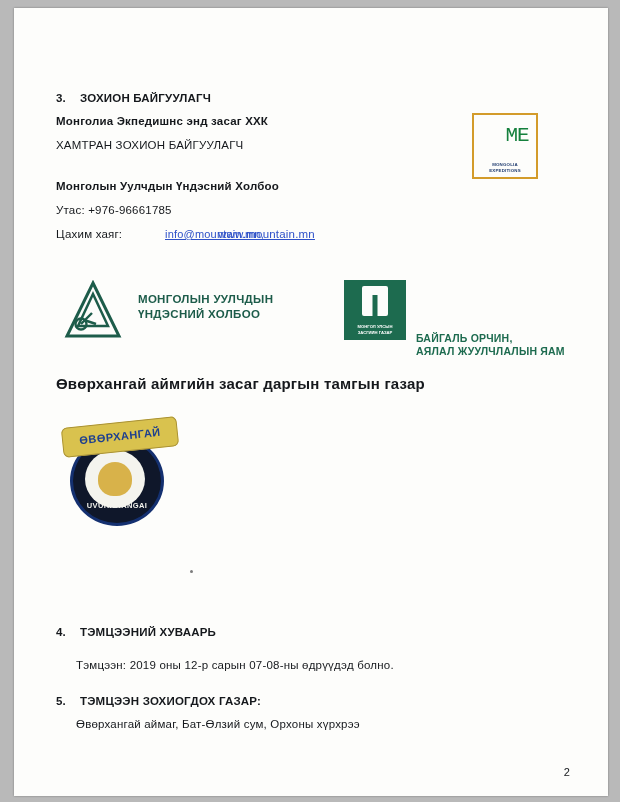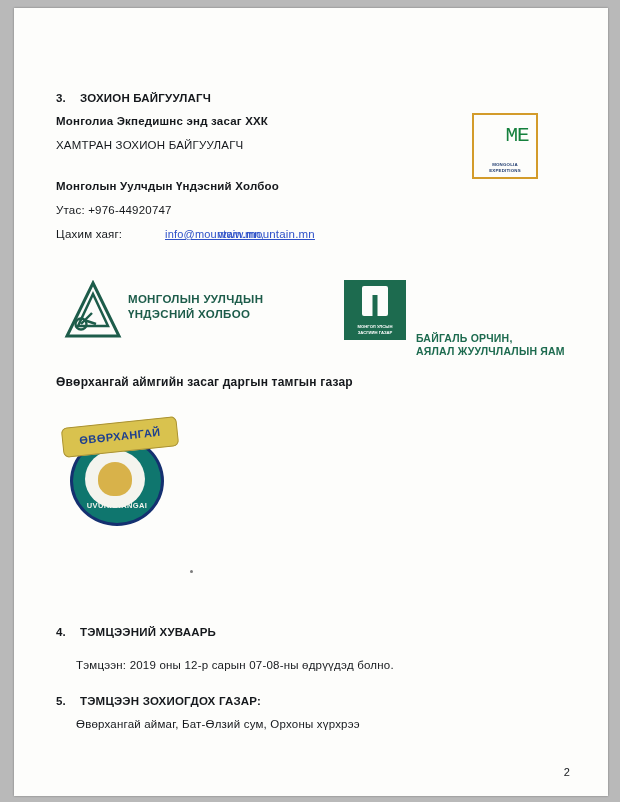--- a/index.html
+++ b/index.html
@@ -95,21 +95,21 @@
     left: 48px; top: 272px;
     width: 245px; height: 62px;
   }
   #logo-mmf .mmf-mark {
     position: absolute;
     left: 0; top: 0;
     width: 62px; height: 60px;
   }
   #logo-mmf .mmf-text {
     position: absolute;
-    left: 66px; top: 12px;
+    left: 76px; top: 12px;
     color: #1d5c4a;
     font-weight: bold;
     font-size: 11.5px;
     line-height: 15px;
     letter-spacing: 0.3px;
   }
 
   
   #logo-ministry {
     position: absolute;
@@ -155,33 +155,33 @@
     font-weight: bold;
     font-size: 10.5px;
     line-height: 13px;
     letter-spacing: 0.2px;
     margin-top: 36px;
   }
 
   
   #uvurkhangai-label {
     left: 42px; top: 367px;
-    font-weight: bold; font-size: 12px;
+    font-weight: bold; font-size: 15px;
   }
   #logo-uvurkhangai {
     position: absolute;
     left: 48px; top: 404px;
     width: 116px; height: 112px;
   }
   #logo-uvurkhangai .seal {
     position: absolute;
     left: 8px; top: 24px;
     width: 88px; height: 84px;
     border-radius: 50%;
-    background: #0f766e;
+    background: #0f172a;
     border: 3px solid #143070;
   }
   #logo-uvurkhangai .seal-inner {
     position: absolute;
     left: 12px; top: 11px;
     width: 60px; height: 58px;
     border-radius: 50%;
     background: #f4f4ee;
   }
   #logo-uvurkhangai .seal-crest {
@@ -249,21 +249,21 @@
 
 <div class="page">
   <div class="page-inner">
 
     <div class="txt bold" id="sec3-num">3.</div>
     <div class="txt bold" id="sec3-title">ЗОХИОН БАЙГУУЛАГЧ</div>
     <div class="txt" id="sec3-line1">Монголиа Экпедишнс энд засаг ХХК</div>
     <div class="txt" id="sec3-line2">ХАМТРАН ЗОХИОН БАЙГУУЛАГЧ</div>
 
     <div class="txt" id="org-name">Монголын Уулчдын Үндэсний Холбоо</div>
-    <div class="txt" id="org-phone">Утас: +976-44920747</div>
+    <div class="txt" id="org-phone">Утас: +976-96661785</div>
     <div class="txt" id="org-email-lbl">Цахим хаяг:</div>
     <div class="txt link" id="org-email-a">info@mountain.mn,</div>
     <div class="txt link" id="org-email-b">www.mountain.mn</div>
 
 
     <div id="logo-expeditions">
       <div class="me-mark">ME</div>
       <div class="me-text">MONGOLIA<br>EXPEDITIONS</div>
     </div>
 

